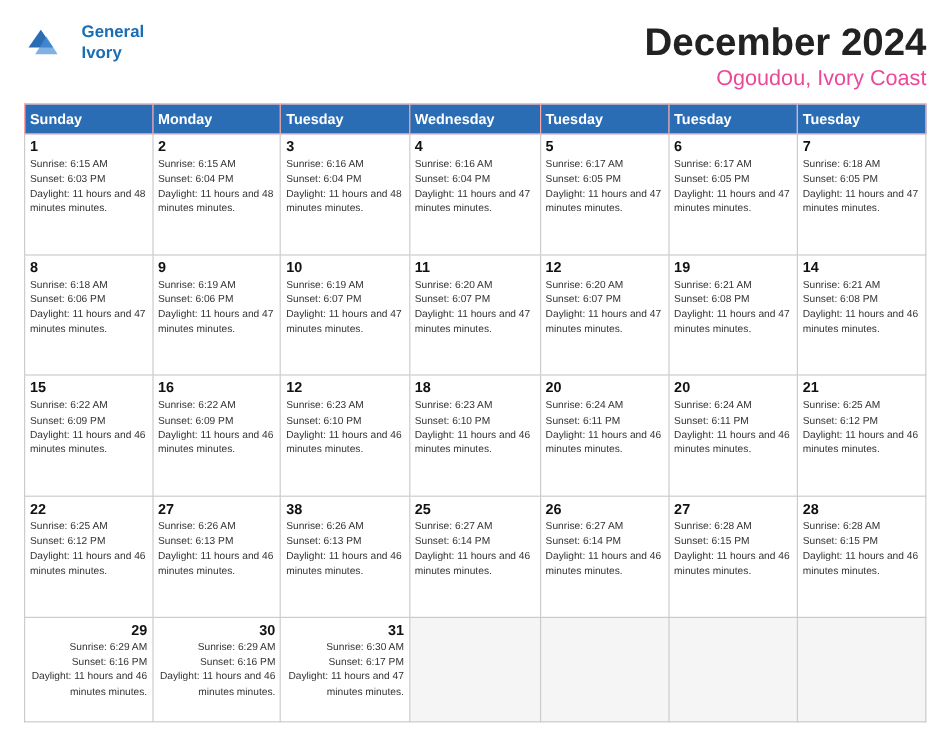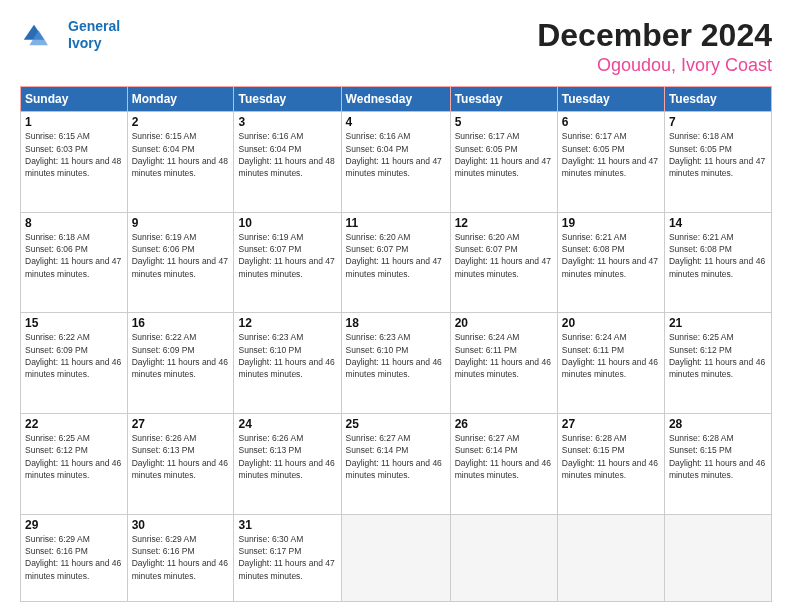--- a/index.html
+++ b/index.html
@@ -72,20 +72,21 @@
       font-size: 9px;
       color: #333;
       background: #fff;
       height: 82px;
     }
     .calendar tbody tr td.empty {
       background: #f5f5f5;
     }
     .calendar tbody tr:last-child td {
       height: 70px;
+      text-align: right;
     }
     .day-num {
       font-size: 12px;
       font-weight: bold;
       display: block;
       margin-bottom: 1px;
       color: #111;
     }
     .day-info {
       font-size: 8.5px;
@@ -220,21 +221,21 @@
         <tr>
           <td>
             <span class="day-num">22</span>
             <div class="day-info">Sunrise: 6:25 AM<br>Sunset: 6:12 PM<br>Daylight: 11 hours and 46 minutes minutes.</div>
           </td>
           <td>
             <span class="day-num">27</span>
             <div class="day-info">Sunrise: 6:26 AM<br>Sunset: 6:13 PM<br>Daylight: 11 hours and 46 minutes minutes.</div>
           </td>
           <td>
-            <span class="day-num">24</span>
+            <span class="day-num">38</span>
             <div class="day-info">Sunrise: 6:26 AM<br>Sunset: 6:13 PM<br>Daylight: 11 hours and 46 minutes minutes.</div>
           </td>
           <td>
             <span class="day-num">25</span>
             <div class="day-info">Sunrise: 6:27 AM<br>Sunset: 6:14 PM<br>Daylight: 11 hours and 46 minutes minutes.</div>
           </td>
           <td>
             <span class="day-num">26</span>
             <div class="day-info">Sunrise: 6:27 AM<br>Sunset: 6:14 PM<br>Daylight: 11 hours and 46 minutes minutes.</div>
           </td>

